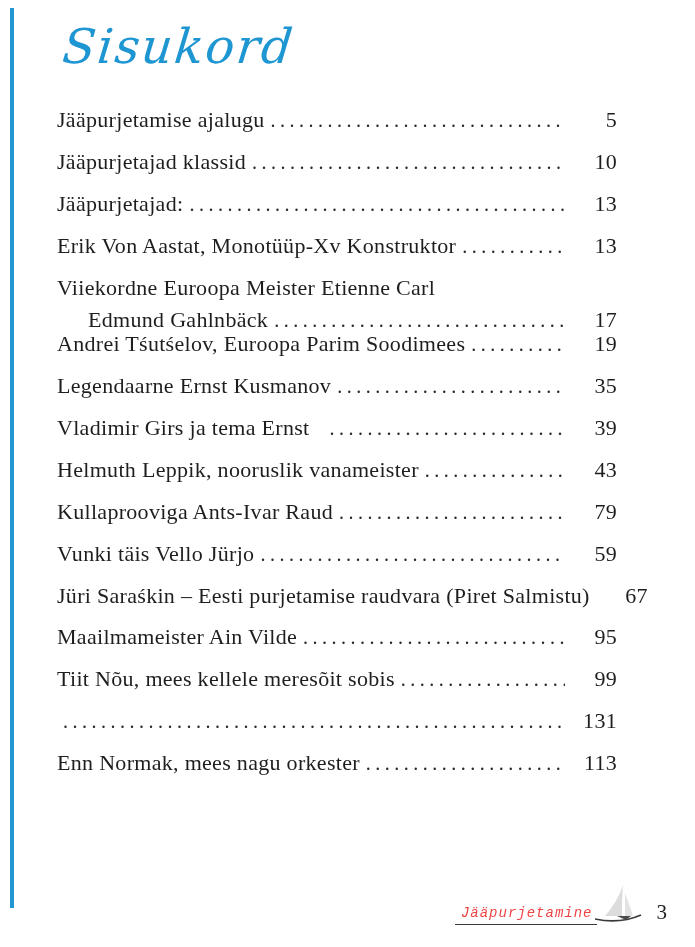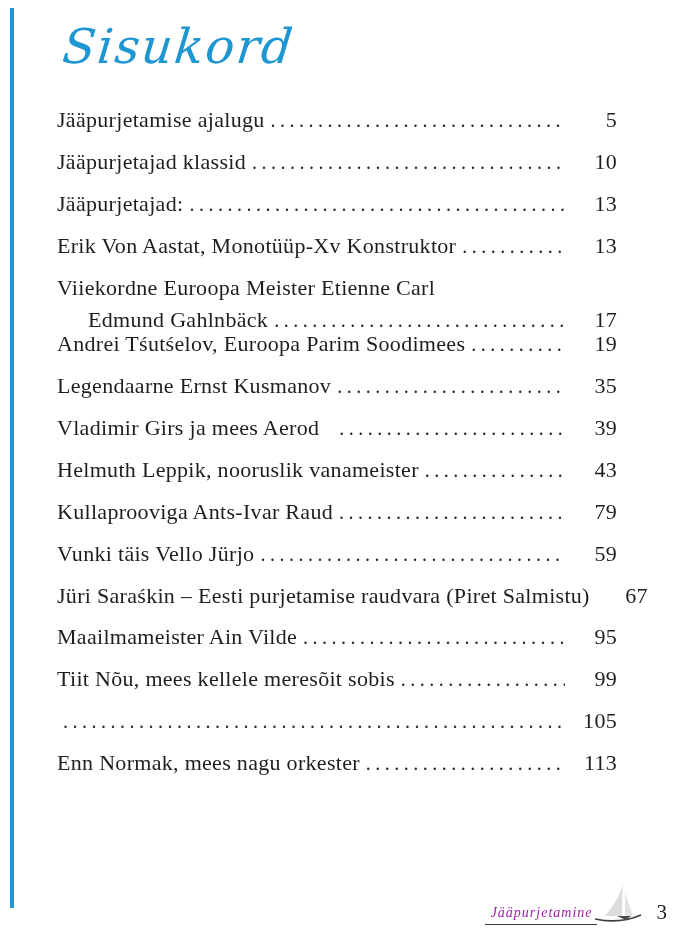--- a/index.html
+++ b/index.html
@@ -71,25 +71,25 @@
     text-align:right;
     font-size:22px;
   }
   .footer{
     position:absolute;
     right:28px;bottom:22px;
     display:flex;
     align-items:flex-end;
   }
   .footer-title{
-    font-family:Liberation Serif, serif;
+    font-family:Liberation Mono, monospace;
     font-style:italic;
     font-size:14px;
     letter-spacing:1px;
-    color:#a21caf;
+    color:#ef4444;
     border-bottom:1px solid #3a3a3a;
     padding:0 4px 3px 6px;
   }
   .boat{
     margin:0 0 0 -2px;
     display:block;
   }
   .footer-page{
     font-size:21px;
     color:#222222;
@@ -148,21 +148,21 @@
       <span class="pagenum">19</span>
     </div>
 
     <div class="toc-row">
       <span class="entry-label">Legendaarne Ernst Kusmanov</span>
       <span class="dots"></span>
       <span class="pagenum">35</span>
     </div>
 
     <div class="toc-row">
-      <span class="entry-label">Vladimir Girs ja mees Aerod</span>
+      <span class="entry-label">Vladimir Girs ja tema Ernst</span>
       <span class="dots gap"></span>
       <span class="pagenum">39</span>
     </div>
 
     <div class="toc-row">
       <span class="entry-label">Helmuth Leppik, nooruslik vanameister</span>
       <span class="dots"></span>
       <span class="pagenum">43</span>
     </div>
 
@@ -191,21 +191,21 @@
     </div>
 
     <div class="toc-row">
       <span class="entry-label">Tiit Nõu, mees kellele meresõit sobis</span>
       <span class="dots"></span>
       <span class="pagenum">99</span>
     </div>
 
     <div class="toc-row">
       <span class="dots"></span>
-      <span class="pagenum">105</span>
+      <span class="pagenum">131</span>
     </div>
 
     <div class="toc-row">
       <span class="entry-label">Enn Normak, mees nagu orkester</span>
       <span class="dots"></span>
       <span class="pagenum">113</span>
     </div>
   </div>
 
   <div class="footer">

